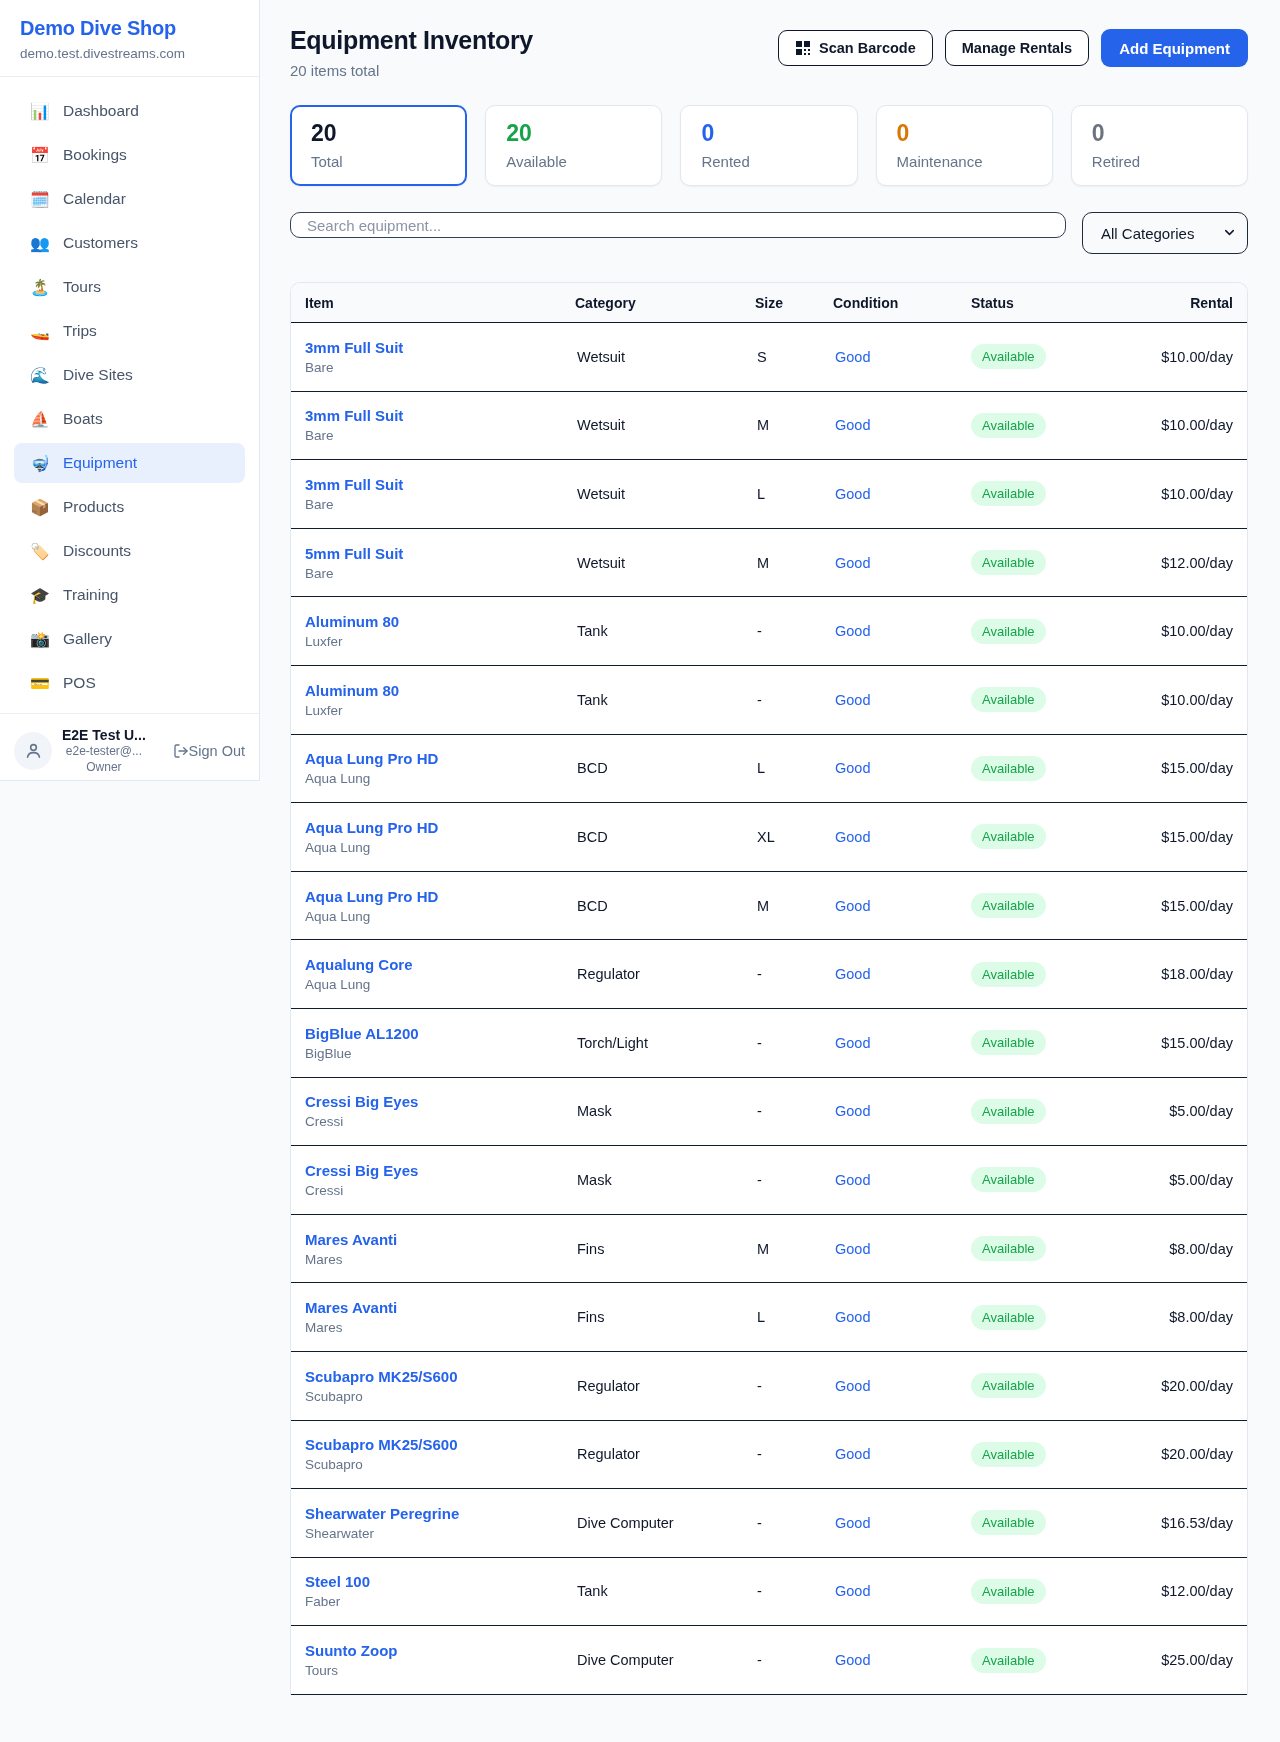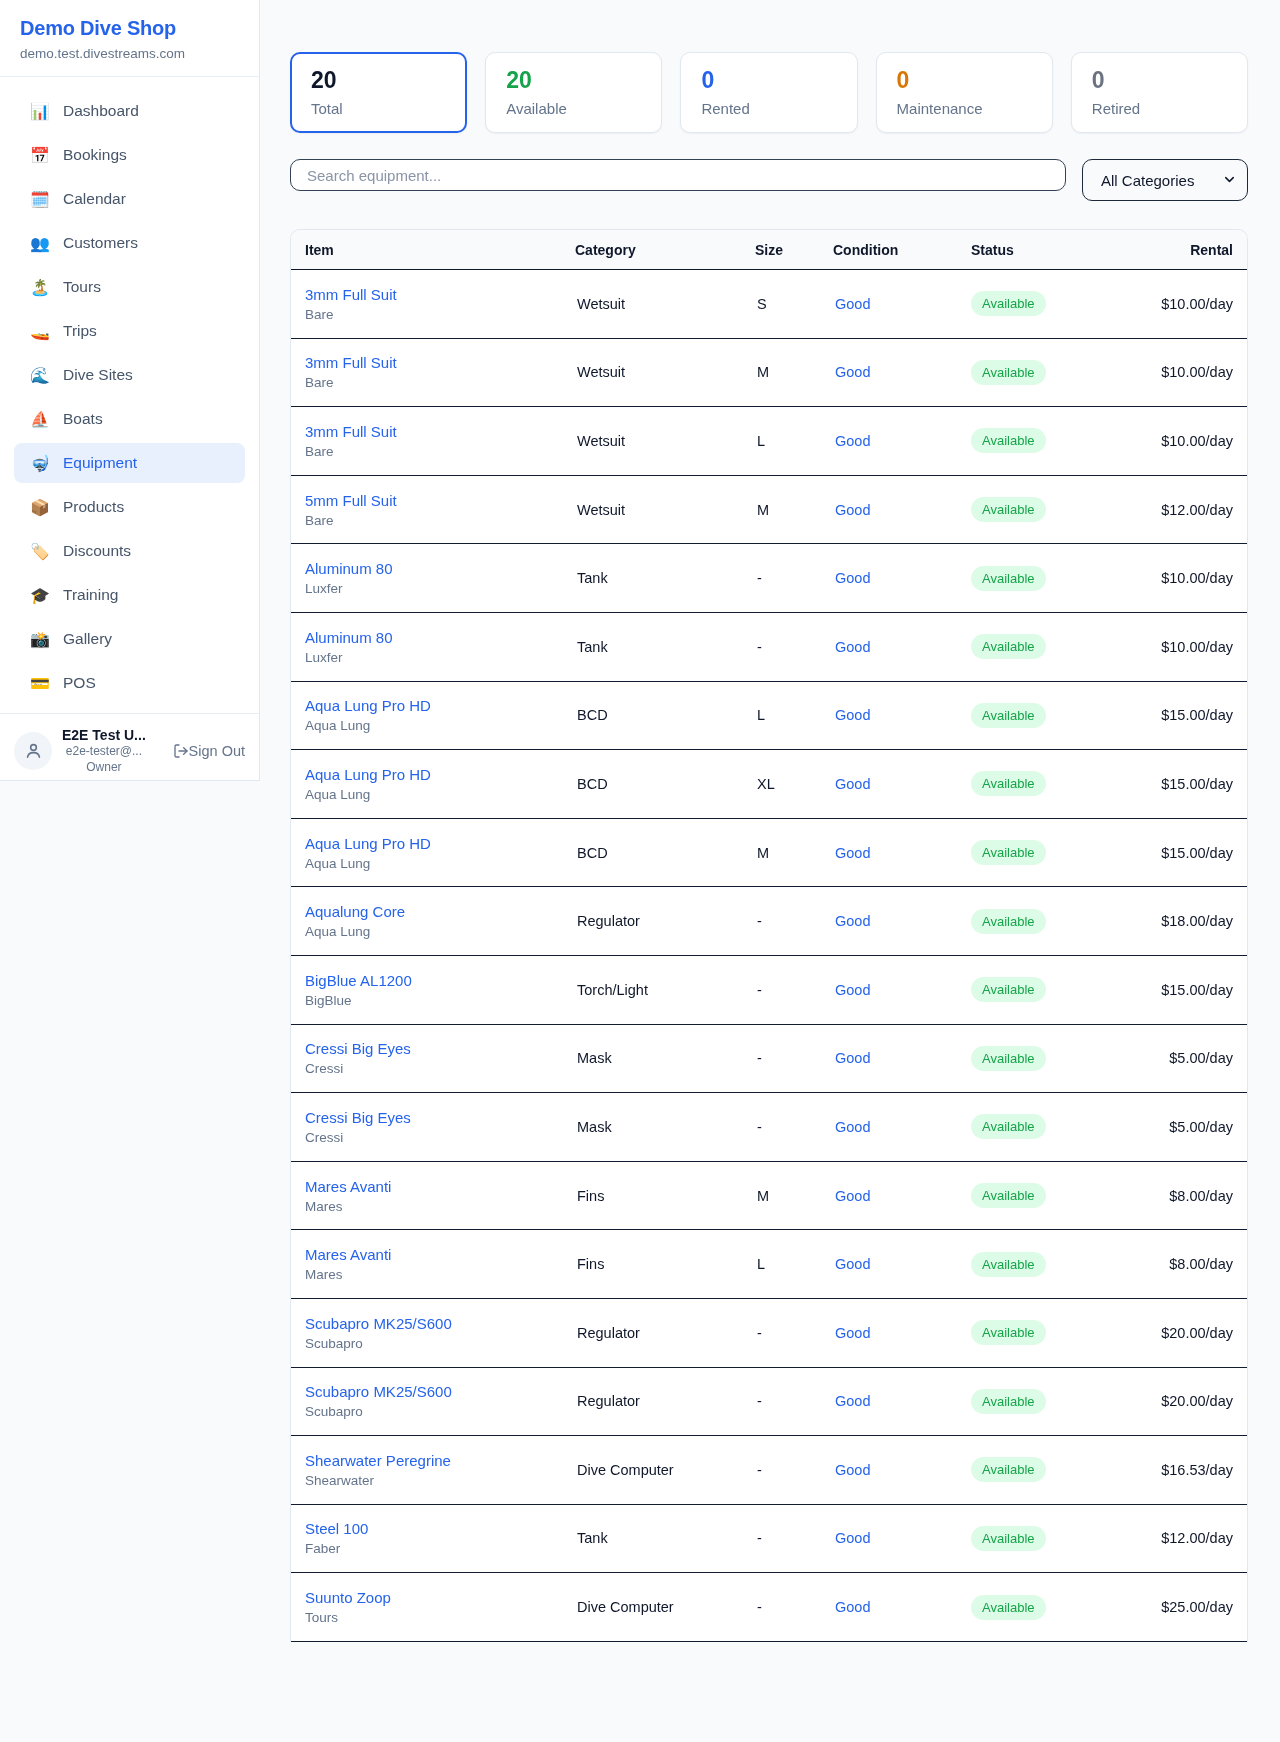--- a/index.html
+++ b/index.html
@@ -68,21 +68,21 @@
     flex:1; background:#fff; border:1px solid #e2e8f0; border-radius:10px;
     padding:14px 20px 15px; cursor:pointer;
     box-shadow:0 1px 2px rgba(15,23,42,.05);
   }
   .stat-card.selected { border:2px solid #2563eb; padding:13px 19px 14px; }
   .stat-value { font-size:23px; font-weight:700; }
   .stat-label { font-size:15px; color:#64748b; margin-top:6px; }
   
   .filters { display:flex; gap:16px; margin-top:26px; }
   .search-input {
-    flex:1; height:32px; background:#fff;
+    flex:1; height:26px; background:#fff;
     border:1.5px solid #334155; border-radius:10px;
     padding:0 16px; font-family:inherit; font-size:15px; color:#0f172a;
   }
   .search-input::placeholder { color:#8a94a6; }
   .select-wrap { position:relative; width:166px; }
   .category-select {
     width:100%; height:42px; background:#f8fafc;
     border:1.5px solid #1e293b; border-radius:10px;
     padding:0 30px 0 18px; font-family:inherit; font-size:15px; color:#0f172a;
     appearance:none; -webkit-appearance:none; cursor:pointer;
@@ -100,21 +100,21 @@
     align-items:center; padding:0 14px;
   }
   .t-head {
     height:40px; background:#f8fafc;
     border-bottom:1px solid #0f172a;
     font-size:14px; font-weight:700; color:#0f172a;
   }
   .t-row { height:68.6px; border-bottom:1px solid #111c30; }
   .col-right { text-align:right; }
   .cell { font-size:14.5px; color:#0f172a; padding-left:2px; }
-  .item-name { color:#2563eb; font-size:15px; font-weight:400; cursor:pointer; }
+  .item-name { color:#2563eb; font-size:15px; font-weight:700; cursor:pointer; }
   .item-brand { color:#64748b; font-size:13.5px; margin-top:4px; }
   .cond-link { color:#2563eb; cursor:pointer; }
   .badge {
     display:inline-block; background:#dcfce7; color:#16a34a;
     font-size:13px; padding:5px 11px; border-radius:999px;
   }
   .rental { white-space:nowrap; }
 </style>
 </head>
 <body>
@@ -203,20 +203,40 @@
           <polyline points="16 17 21 12 16 7"></polyline>
           <line x1="21" y1="12" x2="9" y2="12"></line>
         </svg>
       <span>Sign Out</span>
     </div>
   </div>
 </aside>
 
 <main class="main">
 
+  <div class="page-header">
+    <div>
+      <h1 class="page-title">Equipment Inventory</h1>
+      <div class="page-sub">20 items total</div>
+    </div>
+    <div class="header-actions">
+      <button class="btn btn-outline">
+        <svg width="16" height="16" viewBox="0 0 16 16">
+            <path fill="currentColor" d="M1 1h6v6H1zm2 2h2v2H3zM9 1h6v6H9zm2 2h2v2h-2zM1 9h6v6H1zm2 2h2v2H3zM9 9h2v2H9zm4 0h2v2h-2zm-4 4h2v2H9zm4 0h2v2h-2z"></path>
+          </svg>
+        <span>Scan Barcode</span>
+      </button>
+      <button class="btn btn-outline">
+        <span>Manage Rentals</span>
+      </button>
+      <button class="btn btn-primary">
+        <span>Add Equipment</span>
+      </button>
+    </div>
+  </div>
 
   <div class="stats">
 
   <div class="stat-card selected">
         <div class="stat-value" style="color: rgb(15, 23, 42);">20</div>
         <div class="stat-label">Total</div>
       </div>
       <div class="stat-card">
         <div class="stat-value" style="color: rgb(22, 163, 74);">20</div>
         <div class="stat-label">Available</div>

